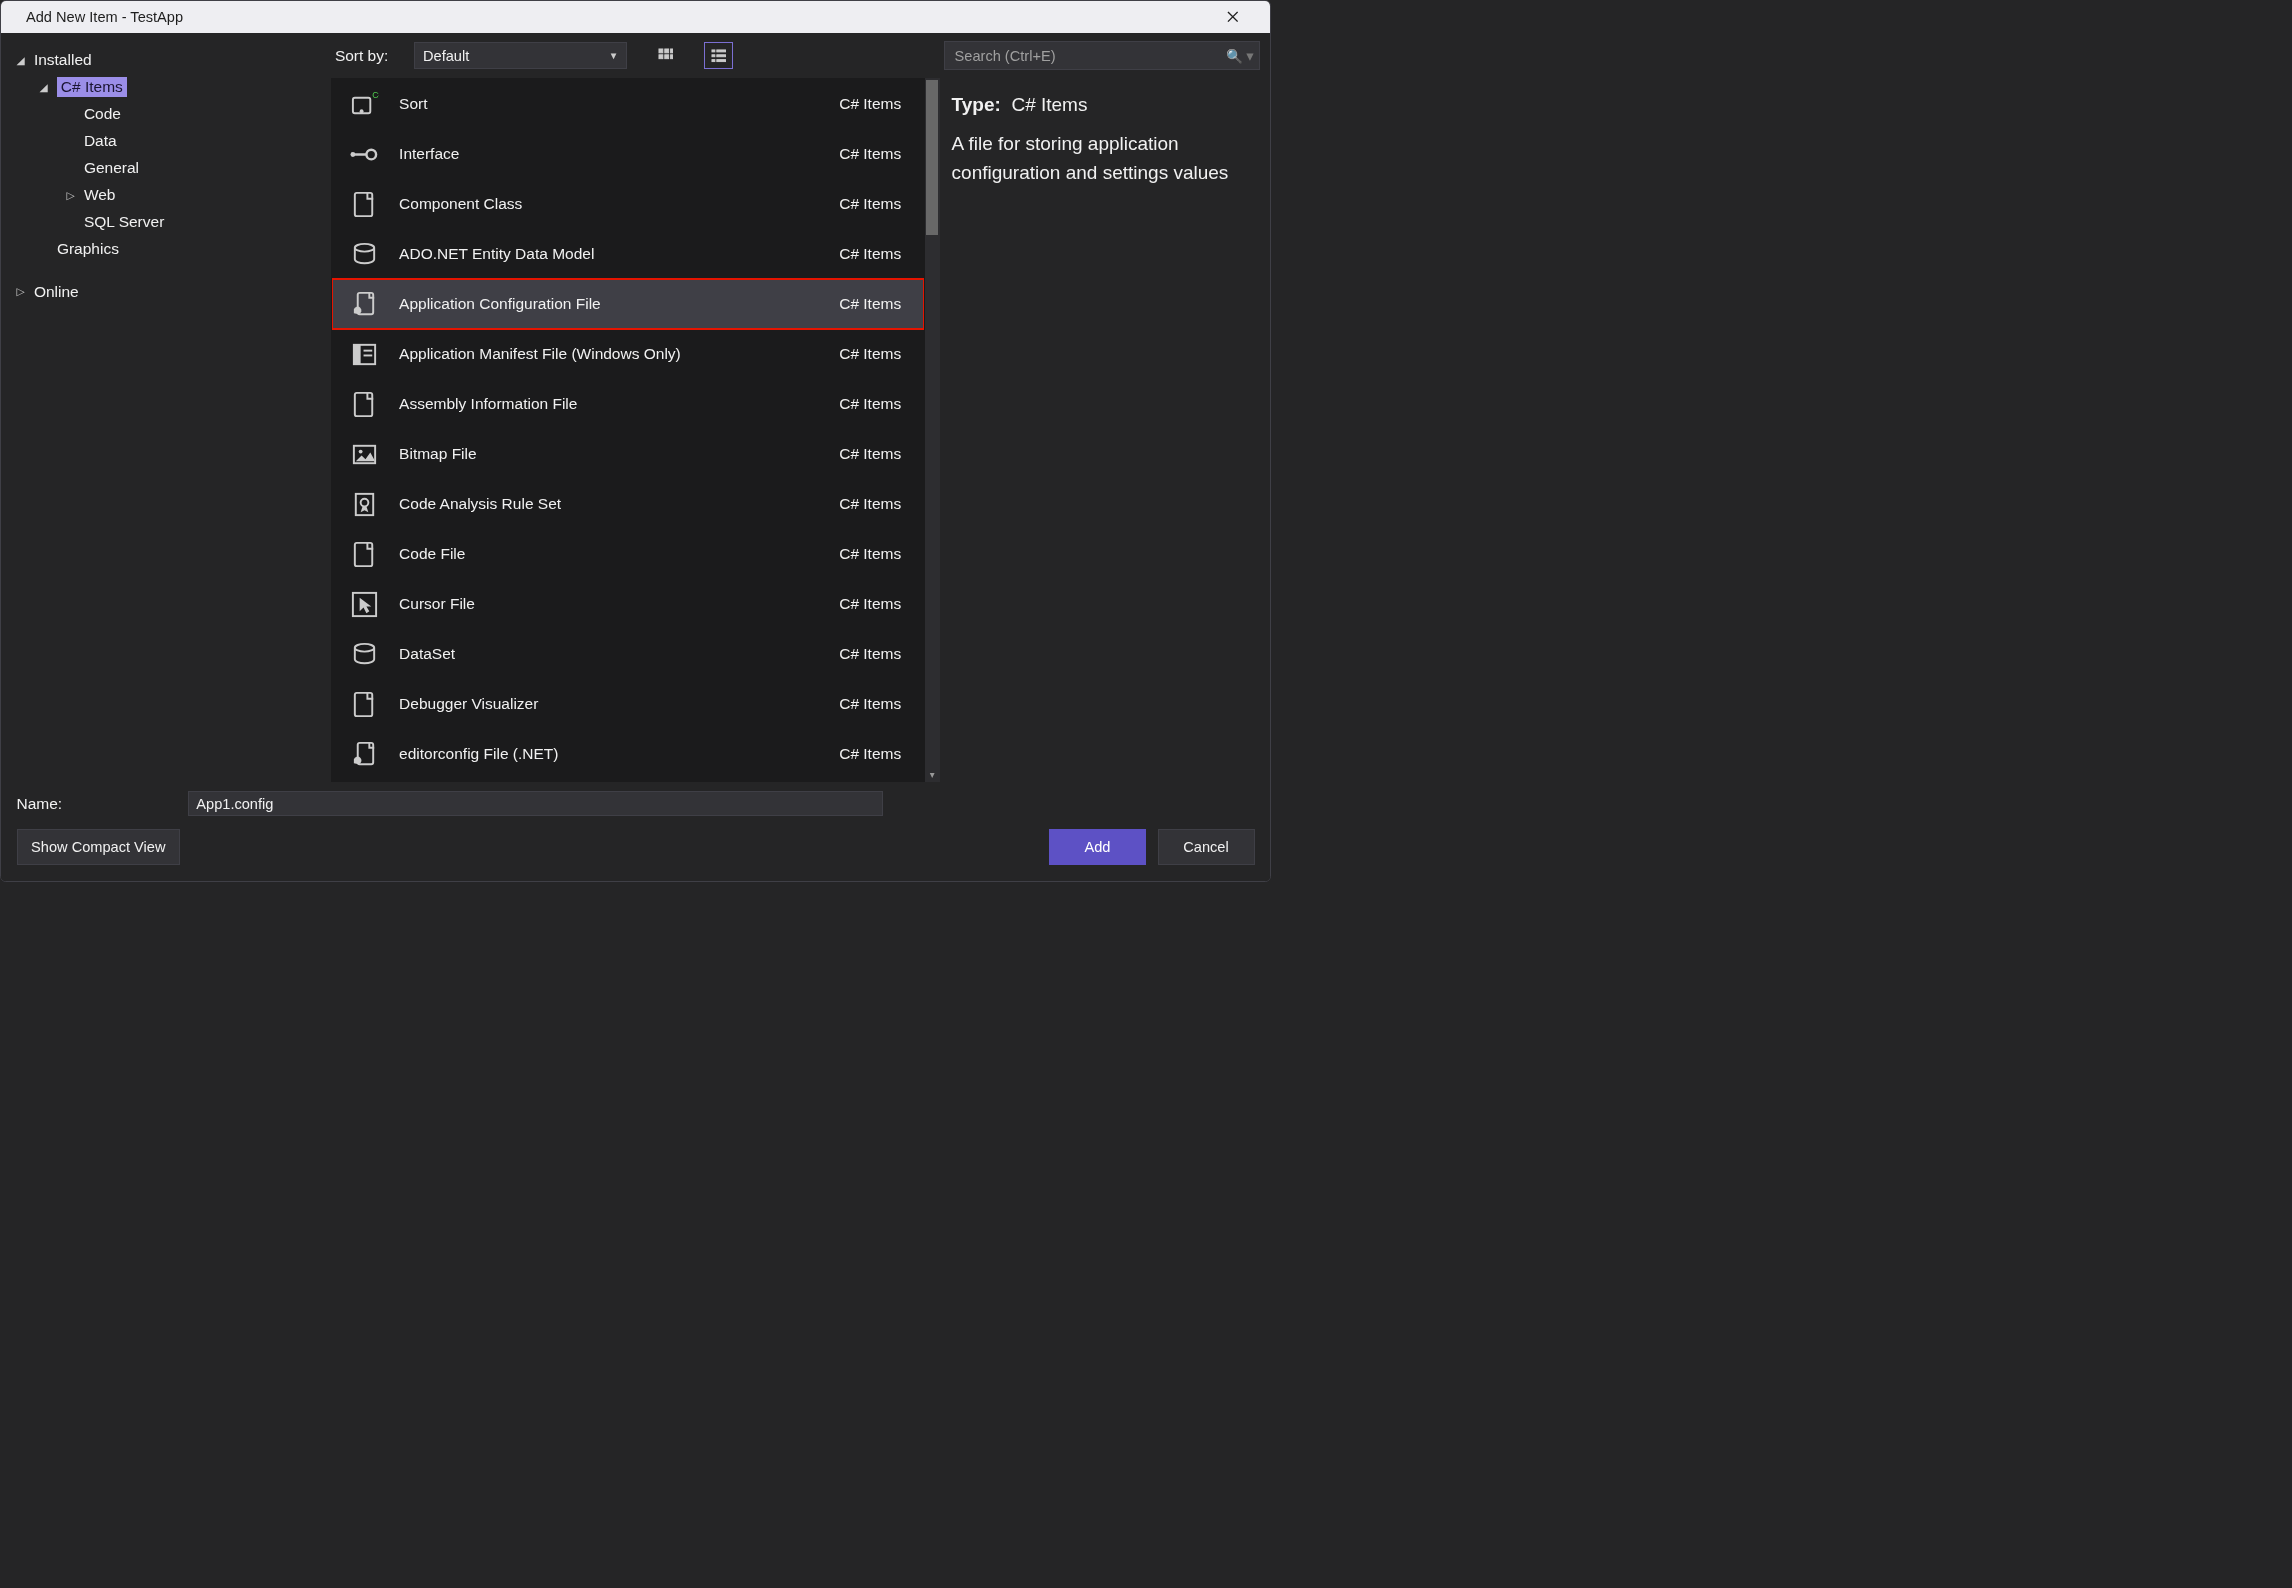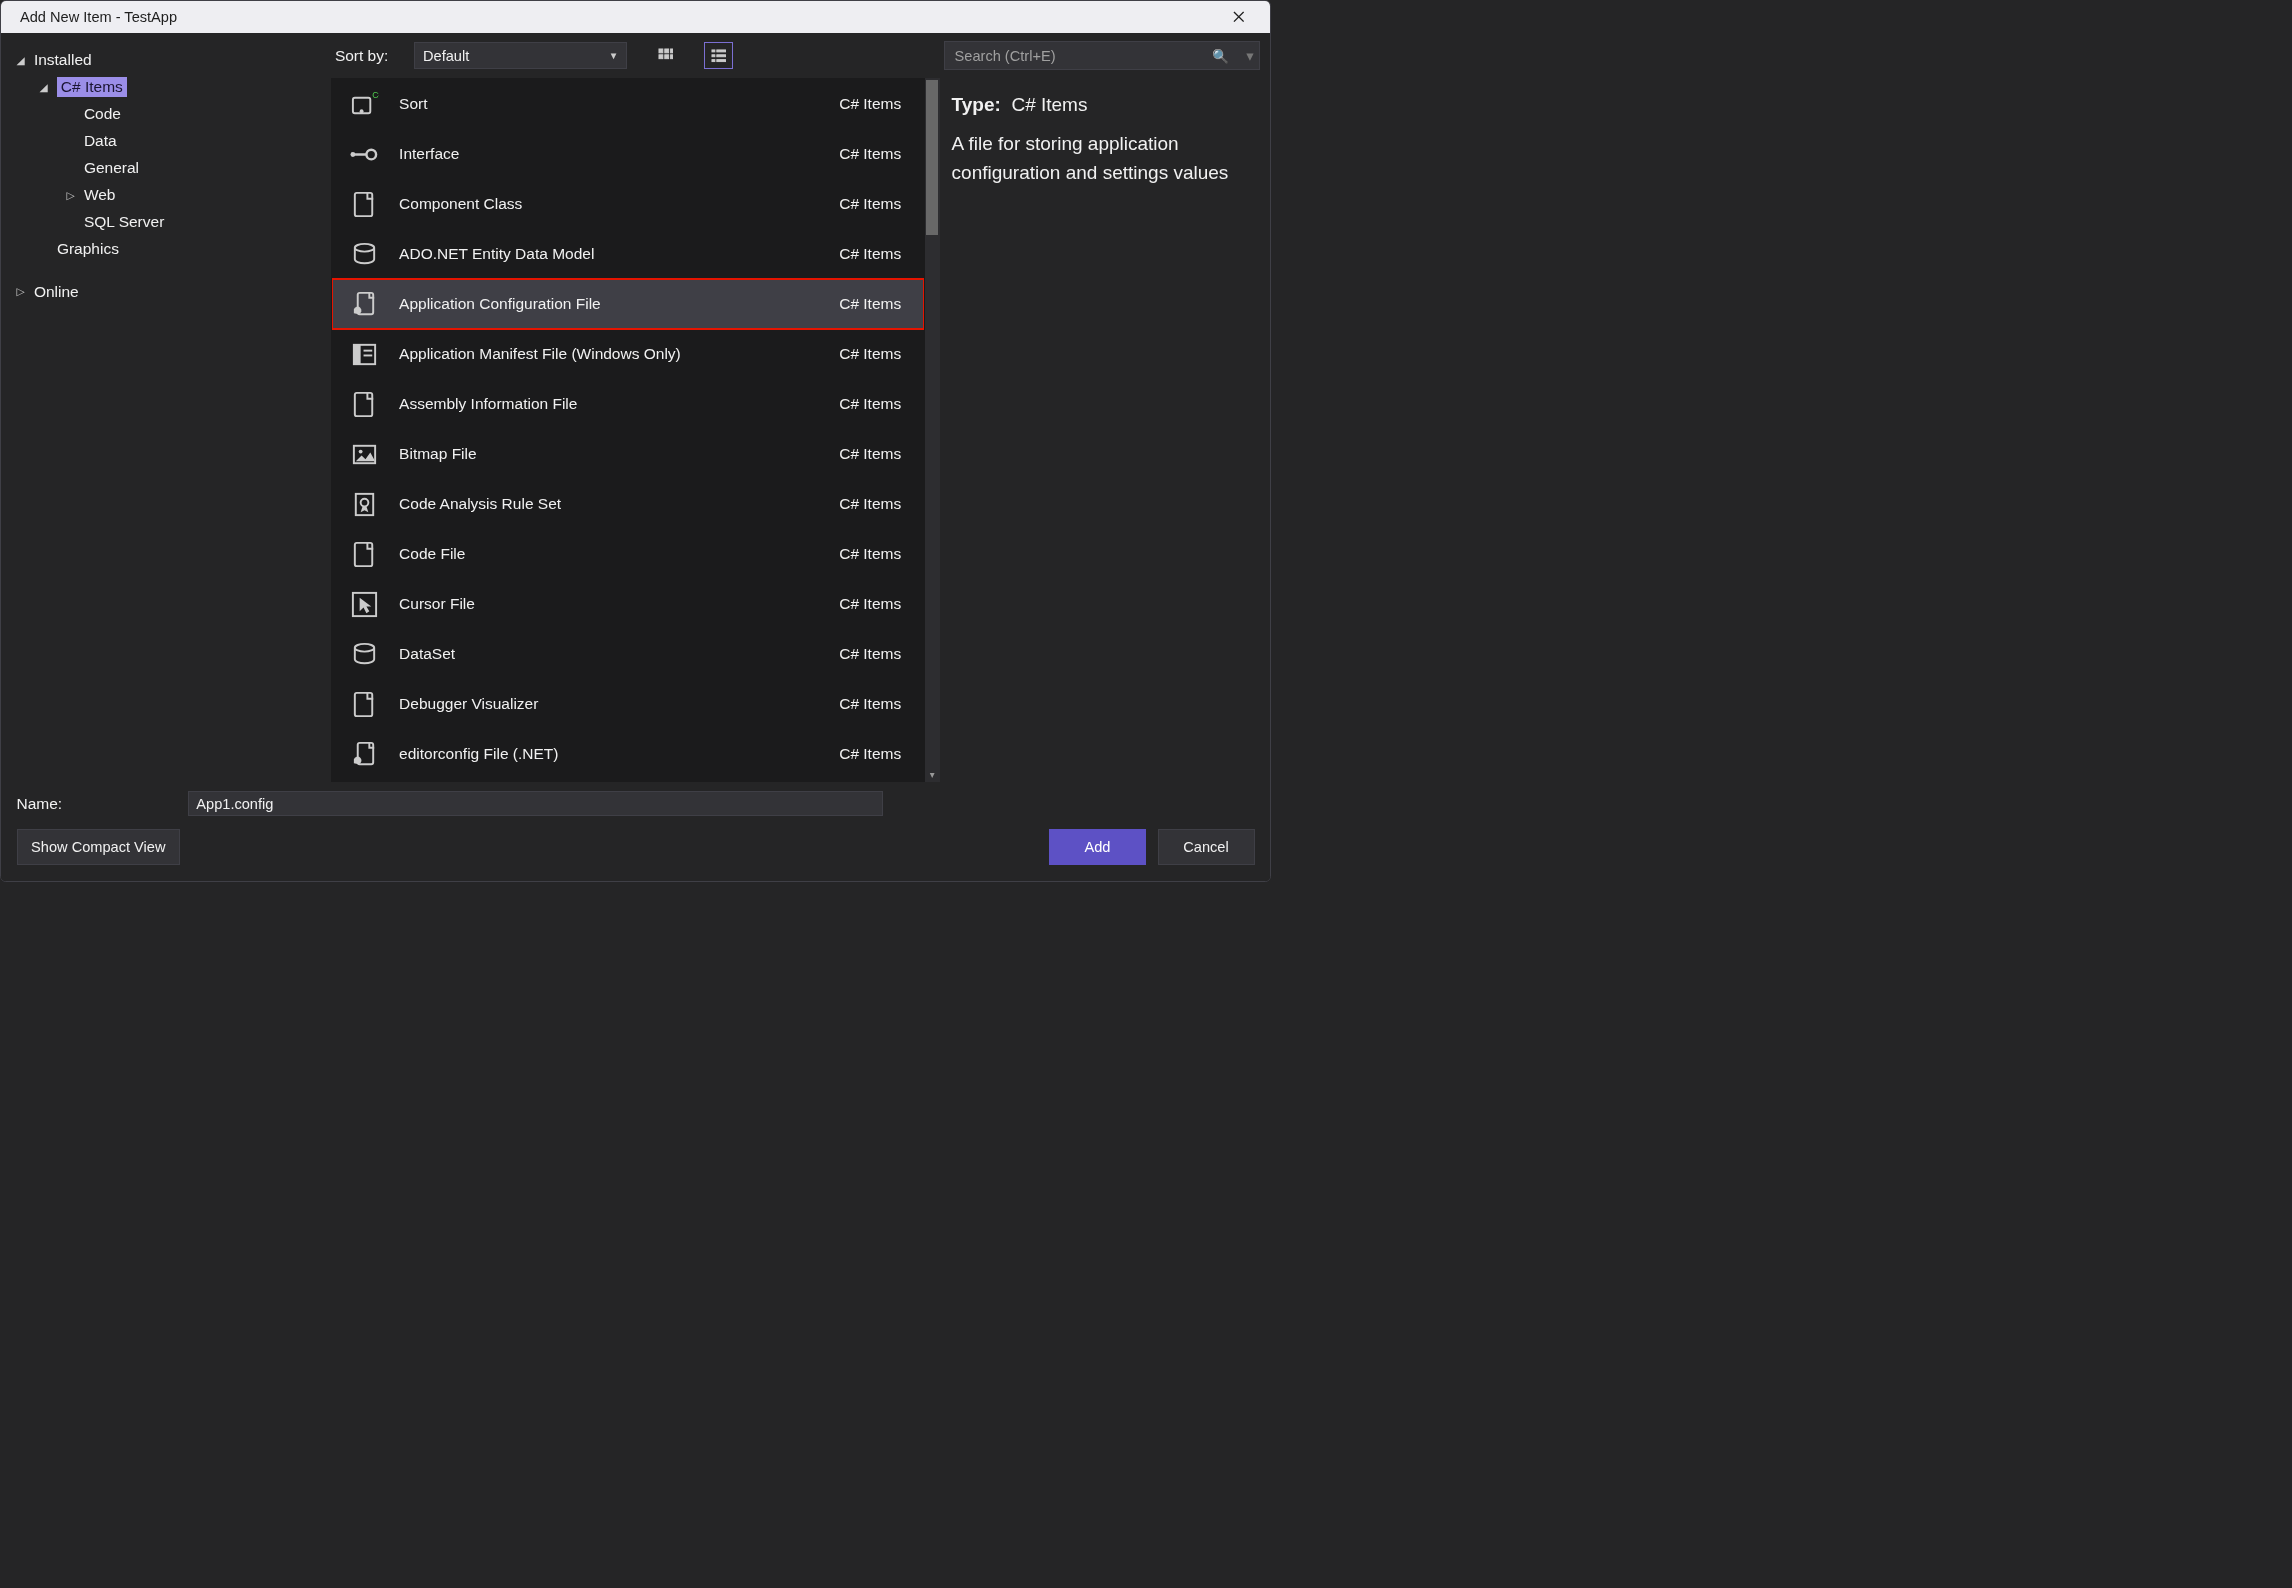--- a/index.html
+++ b/index.html
@@ -20,21 +20,21 @@
     flex-direction: column;
     overflow: hidden;
   }
   
   .titlebar {
     height: 32px;
     background: #eeeef2;
     color: #1e1e1e;
     display: flex;
     align-items: center;
-    padding: 0 19px;
+    padding: 0 25px;
     font-size: 14.6px;
   }
   .titlebar .title { flex: 1; }
   .titlebar .close {
     width: 25px; height: 25px;
     display: flex; align-items: center; justify-content: center;
     cursor: pointer;
     font-size: 15.5px;
     color: #1e1e1e;
   }
@@ -188,21 +188,21 @@
   .search-box {
     flex: 1;
     height: 29px;
     background: #333337;
     border: 1px solid #3f3f46;
     display: flex;
     align-items: center;
     padding: 0 5.8px 0 9.7px;
     color: #a0a0a0;
     font-size: 14.6px;
-    gap: 17px;
+    gap: 3px;
   }
   .search-box input {
     flex: 1;
     background: transparent;
     border: none;
     color: #f1f1f1;
     outline: none;
     font-size: 14.6px;
   }
   .search-box input::placeholder { color: #a0a0a0; }

